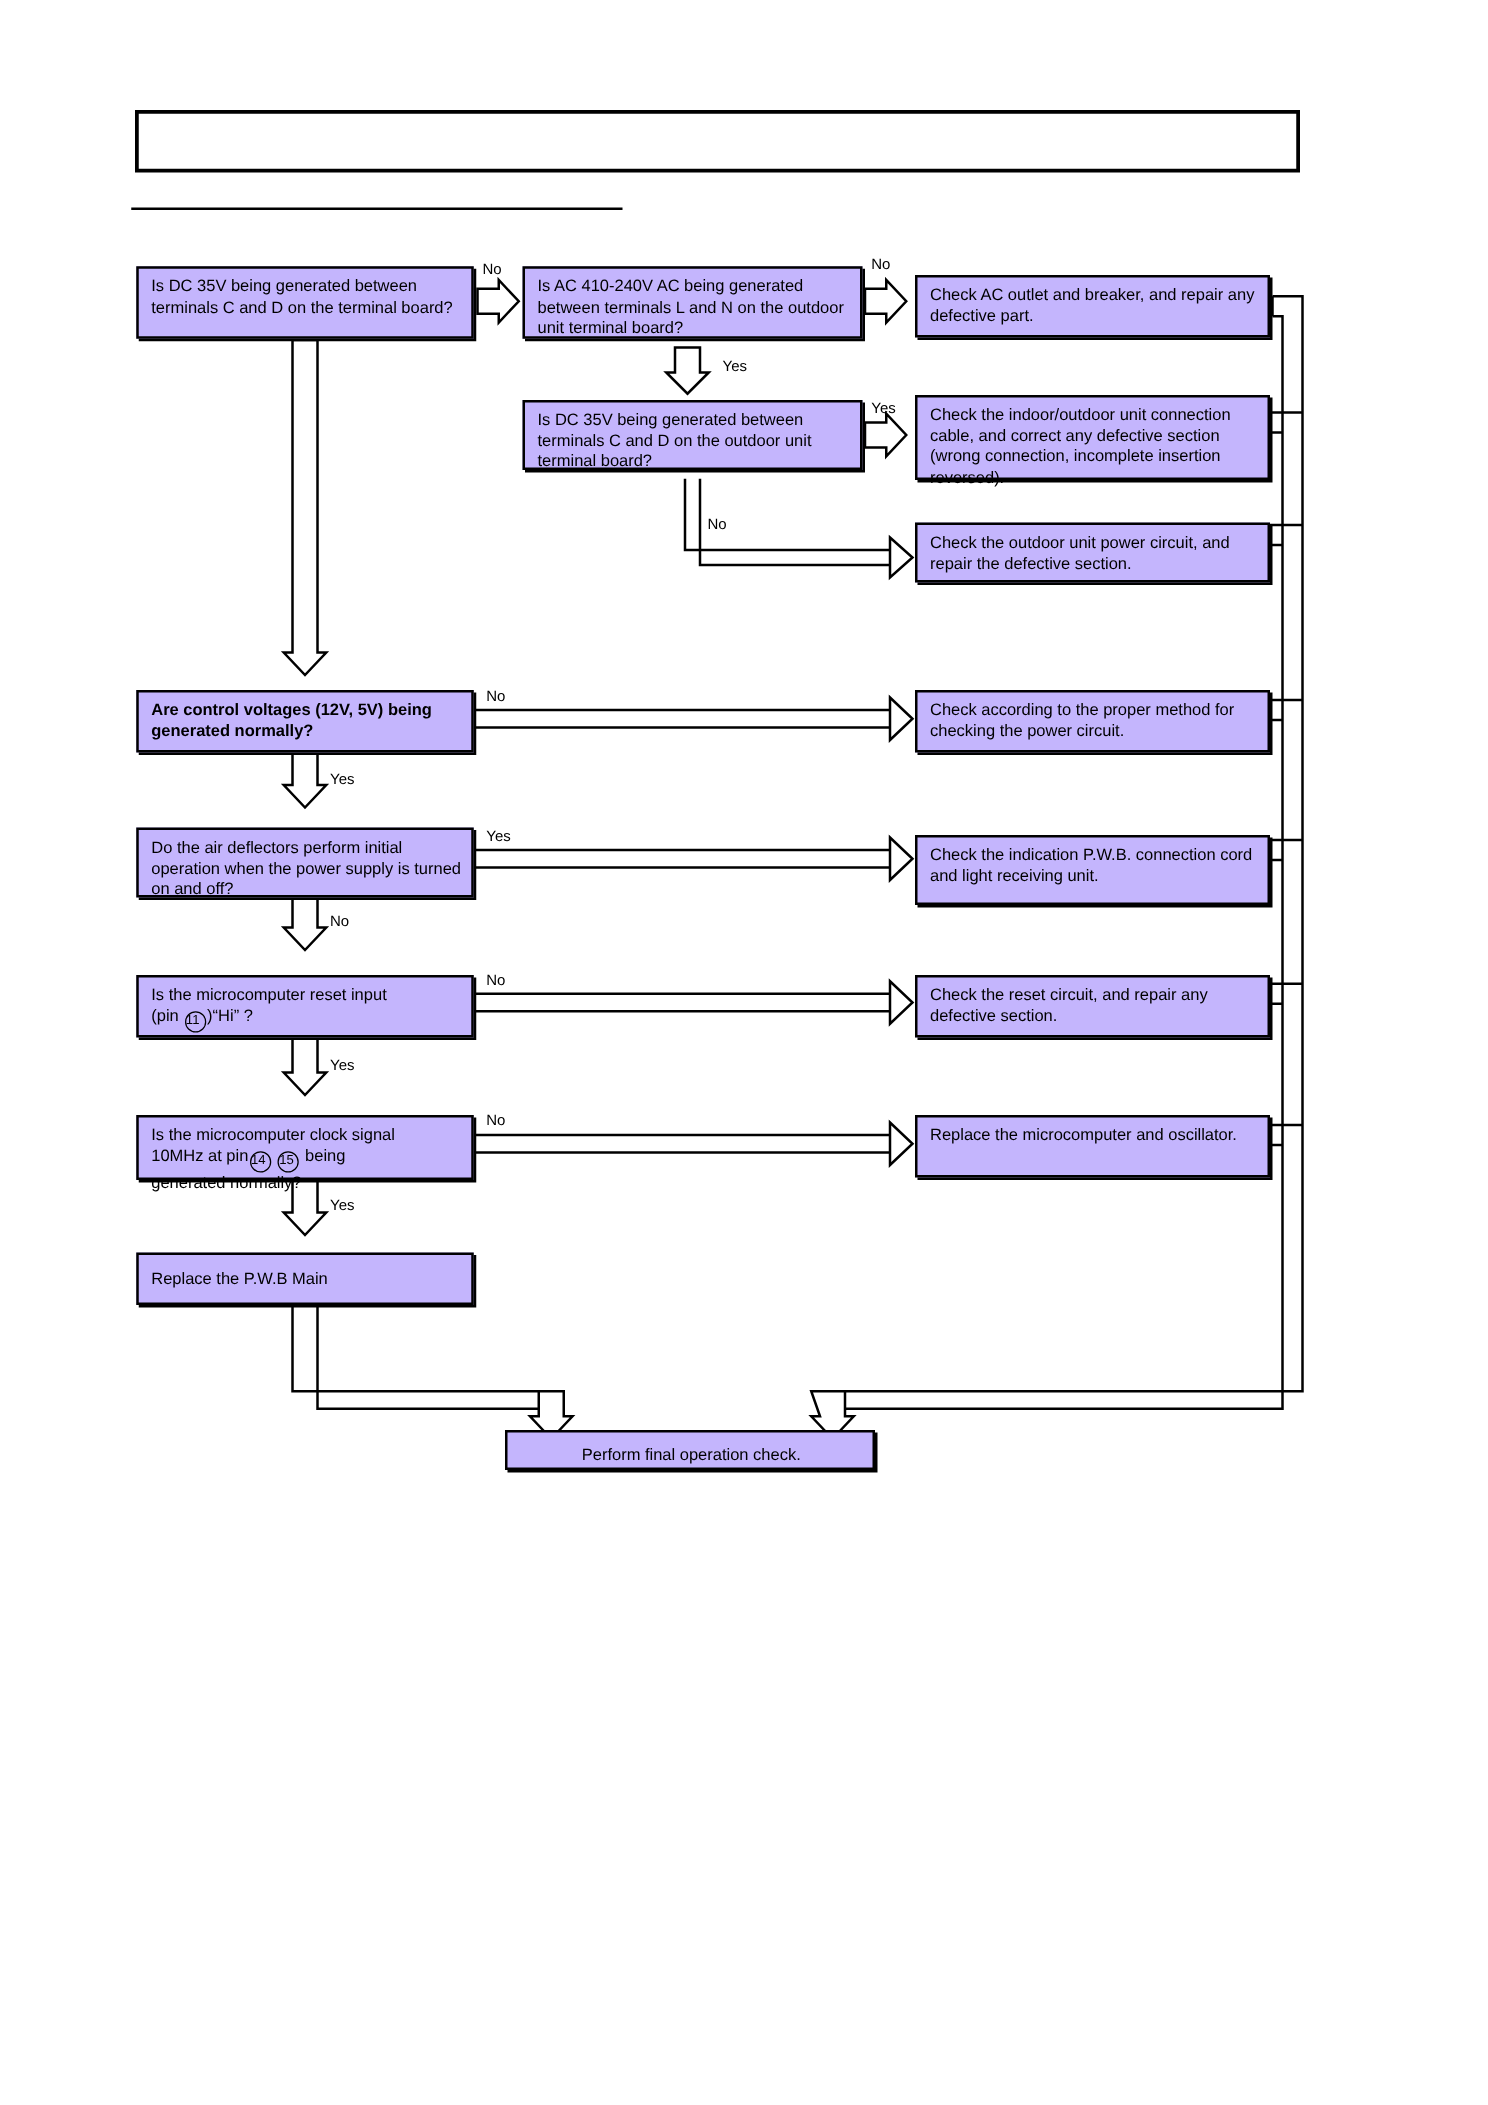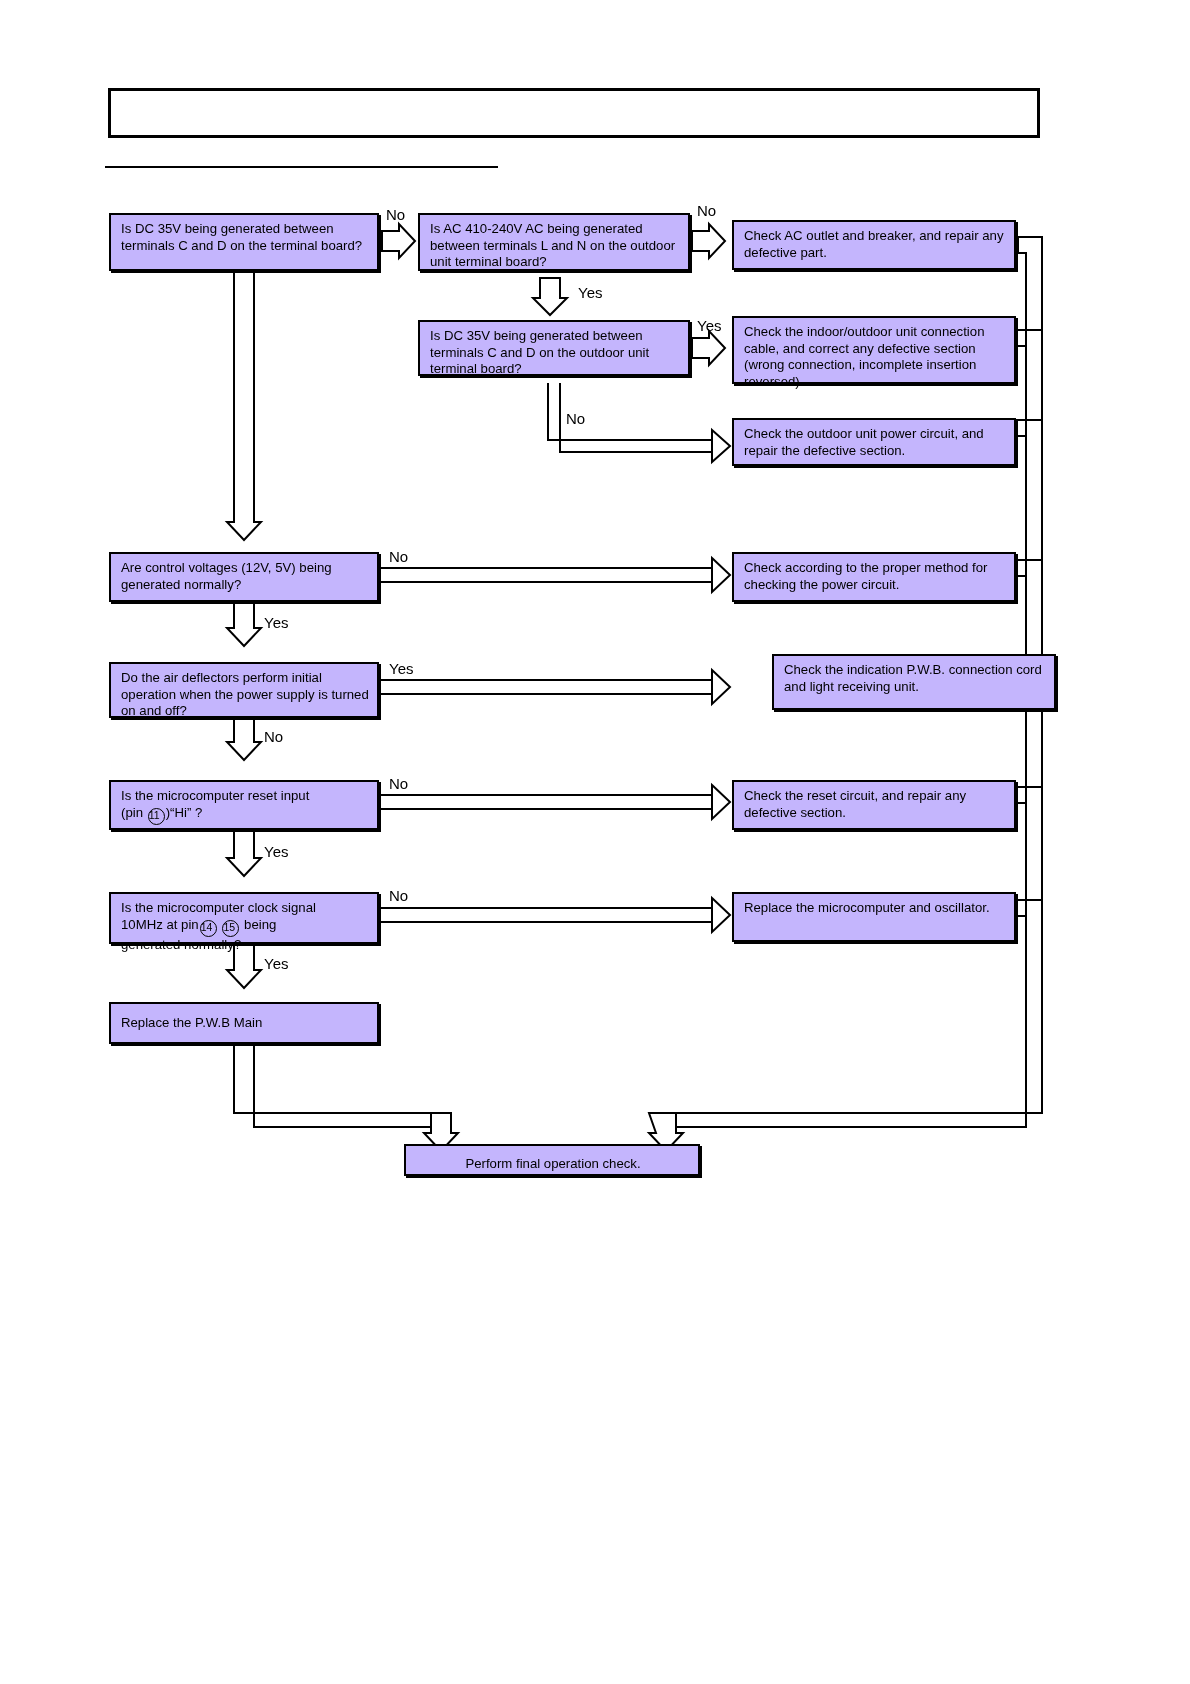--- a/index.html
+++ b/index.html
@@ -27,21 +27,21 @@
     font-size:13.2px;line-height:16.5px;
     padding:6px 8px 4px 10px;
   }
   .box.shadow{
     box-shadow:2px 2px 0 0 #000;
   }
   .box .t{display:block;white-space:pre-line;}
 
   
   .lbl{
-    position:absolute;font-size:15px;line-height:14px;color:#000;
+    position:absolute;font-size:12px;line-height:14px;color:#000;
     white-space:nowrap;
   }
 
   
   svg.wires{position:absolute;left:0;top:0;width:1190px;height:1684px;}
   svg.wires path, svg.wires line, svg.wires polygon, svg.wires polyline{
     fill:#fff;stroke:#000;stroke-width:2;
   }
   svg.wires .plain{fill:none;}
 
@@ -159,33 +159,33 @@
   </div>
 
   <div class="box shadow" style="left:732px;top:316px;width:284px;height:68px;">
     <span class="t">Check the indoor/outdoor unit connection cable, and correct any defective section (wrong connection, incomplete insertion reversed).</span>
   </div>
 
   <div class="box shadow" style="left:732px;top:418px;width:284px;height:48px;">
     <span class="t">Check the outdoor unit power circuit, and repair the defective section.</span>
   </div>
 
-  <div class="box shadow" style="left:109px;top:552px;width:270px;height:50px;">
+  <div class="box shadow" style="left:109px;top:552px;width:270px;height:50px;font-weight:bold;">
     <span class="t">Are control voltages (12V, 5V) being generated normally?</span>
   </div>
 
   <div class="box shadow" style="left:732px;top:552px;width:284px;height:50px;">
     <span class="t">Check according to the proper method for checking the power circuit.</span>
   </div>
 
   <div class="box shadow" style="left:109px;top:662px;width:270px;height:56px;">
     <span class="t">Do the air deflectors perform initial operation when the power supply is turned on and off?</span>
   </div>
 
-  <div class="box shadow" style="left:732px;top:654px;width:284px;height:56px;margin-left:40px;">
+  <div class="box shadow" style="left:732px;top:668px;width:284px;height:56px;">
     <span class="t">Check the indication P.W.B. connection cord and light receiving unit.</span>
   </div>
 
   <div class="box shadow" style="left:109px;top:780px;width:270px;height:50px;">
     <span>Is the microcomputer reset input</span><br>
     <span>(pin</span>
     <span class="circnum">11</span><span>)“Hi” ?</span>
   </div>
 
   <div class="box shadow" style="left:732px;top:780px;width:284px;height:50px;">

